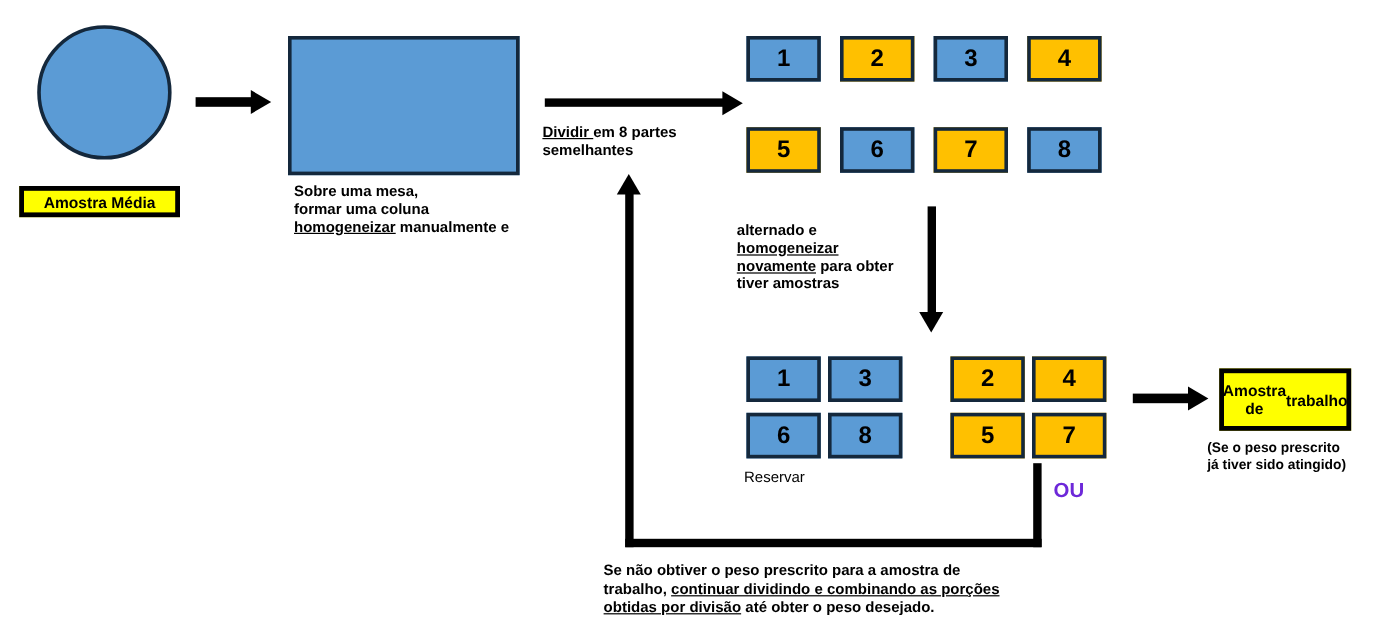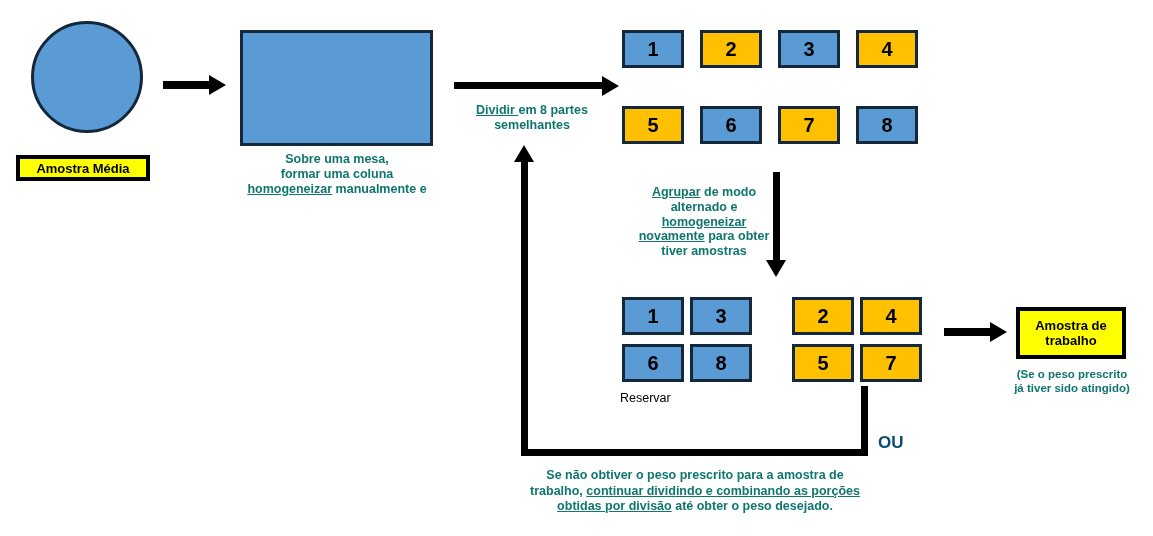--- a/index.html
+++ b/index.html
@@ -52,24 +52,24 @@
     display: flex;
     align-items: center;
     justify-content: center;
     text-align: center;
     font-weight: bold;
     color: #000000;
   }
 
   
   .caption {
-    text-align: center;
+    text-align: left;
     font-size: 12.5px;
     font-weight: bold;
-    color: #0f766e;
+    color: #000000;
     line-height: 1.18;
   }
   .caption-plain {
     font-size: 12.5px;
     font-weight: normal;
     color: #000000;
     line-height: 1.18;
   }
   .u { text-decoration: underline; }
 
@@ -90,22 +90,21 @@
   }
   .arrow-up {
     width: 0; height: 0;
     border-left: 10px solid transparent;
     border-right: 10px solid transparent;
     border-bottom: 17px solid #000000;
   }
   .ou-text {
     font-size: 17px;
     font-weight: bold;
-    color: #0c4a6e;
-    margin-top: 34px;
+    color: #6d28d9;
   }
 </style>
 </head>
 <body>
 
 <div id="canvas">
 
   <div class="abs circle-shape" style="left:31px; top:21px; width:112px; height:112px;"></div>
 
   <div class="abs yellow-label" style="left:16px; top:155px; width:134px; height:26px; font-size:13px;">Amostra  Média</div>
@@ -133,21 +132,20 @@
   <div class="abs num-box amber" style="left:700px; top:30px; width:62px; height:38px;">2</div>
   <div class="abs num-box blue" style="left:778px; top:30px; width:62px; height:38px;">3</div>
   <div class="abs num-box amber" style="left:856px; top:30px; width:62px; height:38px;">4</div>
 
   <div class="abs num-box amber" style="left:622px; top:106px; width:62px; height:38px;">5</div>
   <div class="abs num-box blue" style="left:700px; top:106px; width:62px; height:38px;">6</div>
   <div class="abs num-box amber" style="left:778px; top:106px; width:62px; height:38px;">7</div>
   <div class="abs num-box blue" style="left:856px; top:106px; width:62px; height:38px;">8</div>
 
   <div class="abs caption" style="left:614px; top:185px; width:180px;">
-    <div><span class="u">Agrupar</span><span> de modo</span></div>
     <div>alternado e</div>
     <div class="u">homogeneizar</div>
     <div><span class="u">novamente</span><span> para obter</span></div>
     <div>tiver amostras</div>
   </div>
 
   <div class="abs vline" style="left:773px; top:172px; width:7px; height:92px;"></div>
   <div class="abs arrow-down" style="left:766px; top:260px;"></div>
 
   <div class="abs num-box blue" style="left:622px; top:297px; width:62px; height:38px;">1</div>
@@ -158,21 +156,21 @@
   <div class="abs caption-plain" style="left:620px; top:391px; width:134px;">Reservar</div>
 
   <div class="abs num-box amber" style="left:792px; top:297px; width:62px; height:38px;">2</div>
   <div class="abs num-box amber" style="left:860px; top:297px; width:62px; height:38px;">4</div>
   <div class="abs num-box amber" style="left:792px; top:344px; width:62px; height:38px;">5</div>
   <div class="abs num-box amber" style="left:860px; top:344px; width:62px; height:38px;">7</div>
 
   <div class="abs hline" style="left:944px; top:328px; width:48px; height:8px;"></div>
   <div class="abs arrow-right" style="left:990px; top:322px;"></div>
 
-  <div class="abs yellow-label" style="left:1016px; top:307px; width:110px; height:52px; font-size:13px; flex-direction:column;">
+  <div class="abs yellow-label" style="left:1016px; top:307px; width:110px; height:52px; font-size:13px; flex-direction:row;">
     <div>Amostra de</div>
     <div>trabalho</div>
   </div>
 
   <div class="abs caption" style="left:1006px; top:368px; width:132px; font-size:11.5px;">
     <div>(Se o peso prescrito</div>
     <div>já tiver sido atingido)</div>
   </div>
 
   <div class="abs vline" style="left:861px; top:386px; width:7px; height:70px;"></div>

